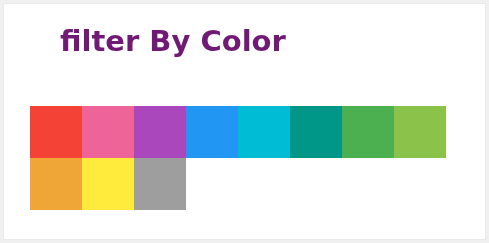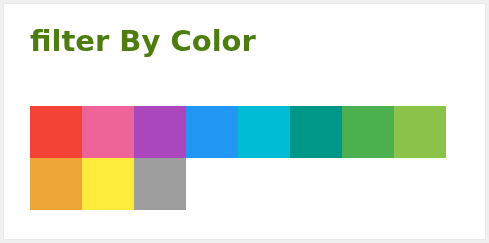--- a/index.html
+++ b/index.html
@@ -56,21 +56,21 @@
     flex: 0 0 52px;
     display: block;
     cursor: pointer;
   }
 </style>
 </head>
 <body style="background: rgb(240, 240, 240);">
 
 <div class="card" style="background: rgb(255, 255, 255); border-color: rgb(234, 234, 234);">
 
-  <h1 class="page-title" style="color: #4d7c0f;">filter By Color</h1>
+  <h1 class="page-title" style="color: #701a75; margin-left: 30px;">filter By Color</h1>
 
   <div class="swatch-grid">
       <div class="swatch" title="red" style="background: rgb(244, 67, 54);"></div>
       <div class="swatch" title="pink" style="background: rgb(239, 100, 152);"></div>
       <div class="swatch" title="purple" style="background: rgb(171, 71, 188);"></div>
       <div class="swatch" title="blue" style="background: rgb(33, 150, 243);"></div>
       <div class="swatch" title="cyan" style="background: rgb(0, 188, 212);"></div>
       <div class="swatch" title="teal" style="background: rgb(0, 150, 136);"></div>
       <div class="swatch" title="green" style="background: rgb(76, 175, 80);"></div>
       <div class="swatch" title="light-green" style="background: rgb(139, 195, 74);"></div>

